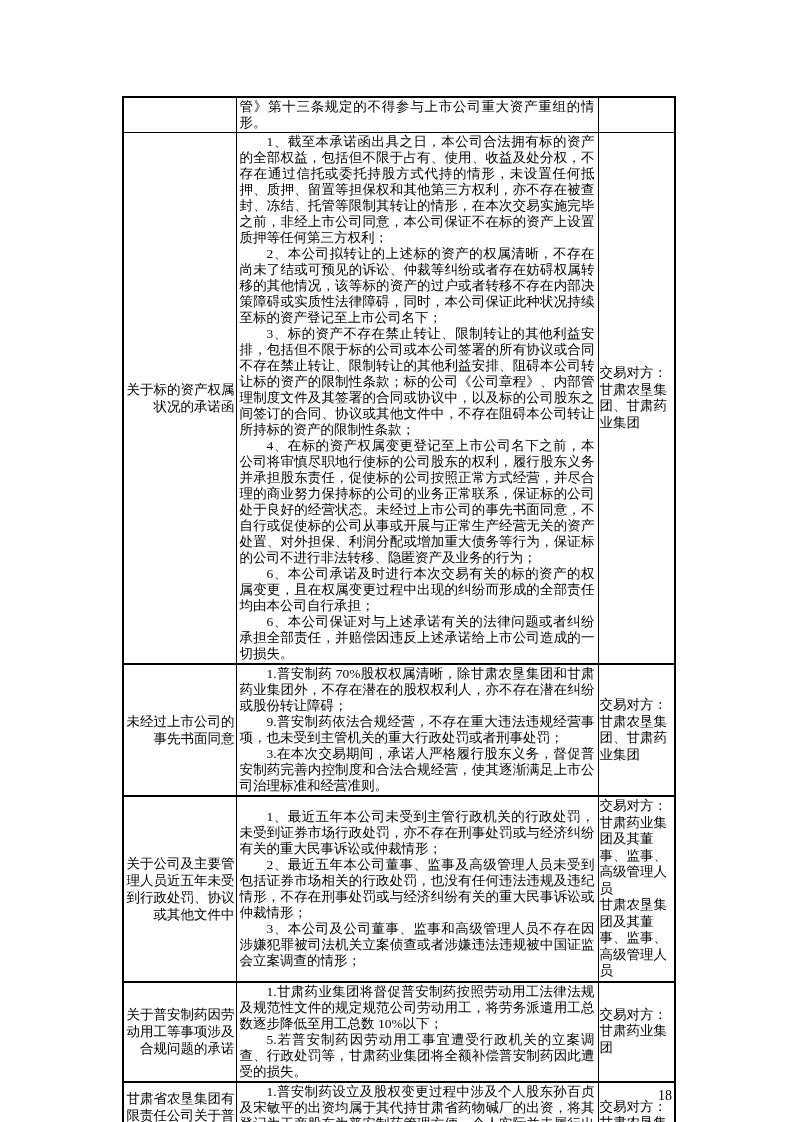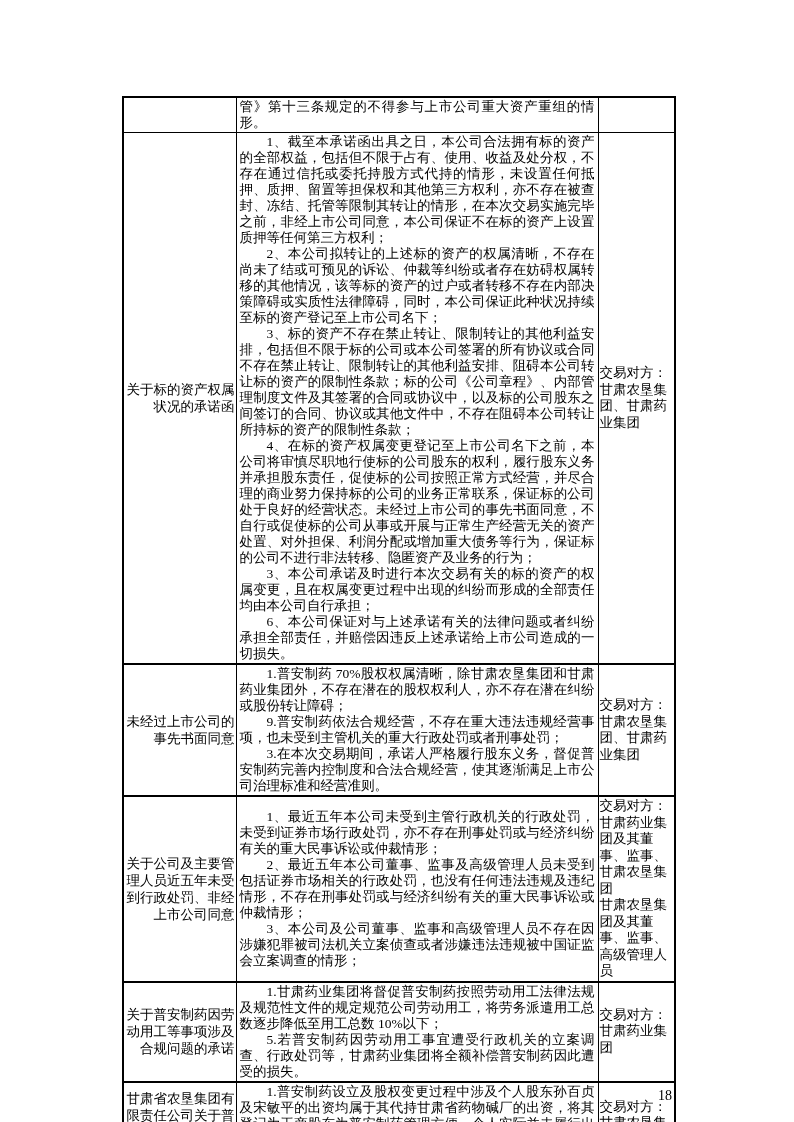--- a/index.html
+++ b/index.html
@@ -94,21 +94,21 @@
 
     <tr class="r1">
       <td class="c-title">
         <div>关于标的资产权属状况的承诺函</div>
       </td>
       <td class="c-body">
         <p class="para">1、截至本承诺函出具之日，本公司合法拥有标的资产的全部权益，包括但不限于占有、使用、收益及处分权，不存在通过信托或委托持股方式代持的情形，未设置任何抵押、质押、留置等担保权和其他第三方权利，亦不存在被查封、冻结、托管等限制其转让的情形，在本次交易实施完毕之前，非经上市公司同意，本公司保证不在标的资产上设置质押等任何第三方权利；</p>
         <p class="para">2、本公司拟转让的上述标的资产的权属清晰，不存在尚未了结或可预见的诉讼、仲裁等纠纷或者存在妨碍权属转移的其他情况，该等标的资产的过户或者转移不存在内部决策障碍或实质性法律障碍，同时，本公司保证此种状况持续至标的资产登记至上市公司名下；</p>
         <p class="para">3、标的资产不存在禁止转让、限制转让的其他利益安排，包括但不限于标的公司或本公司签署的所有协议或合同不存在禁止转让、限制转让的其他利益安排、阻碍本公司转让标的资产的限制性条款；标的公司《公司章程》、内部管理制度文件及其签署的合同或协议中，以及标的公司股东之间签订的合同、协议或其他文件中，不存在阻碍本公司转让所持标的资产的限制性条款；</p>
         <p class="para">4、在标的资产权属变更登记至上市公司名下之前，本公司将审慎尽职地行使标的公司股东的权利，履行股东义务并承担股东责任，促使标的公司按照正常方式经营，并尽合理的商业努力保持标的公司的业务正常联系，保证标的公司处于良好的经营状态。未经过上市公司的事先书面同意，不自行或促使标的公司从事或开展与正常生产经营无关的资产处置、对外担保、利润分配或增加重大债务等行为，保证标的公司不进行非法转移、隐匿资产及业务的行为；</p>
-        <p class="para">3、本公司承诺及时进行本次交易有关的标的资产的权属变更，且在权属变更过程中出现的纠纷而形成的全部责任均由本公司自行承担；</p>
+        <p class="para">6、本公司承诺及时进行本次交易有关的标的资产的权属变更，且在权属变更过程中出现的纠纷而形成的全部责任均由本公司自行承担；</p>
         <p class="para">6、本公司保证对与上述承诺有关的法律问题或者纠纷承担全部责任，并赔偿因违反上述承诺给上市公司造成的一切损失。</p>
       </td>
       <td class="c-party">
         <div>交易对方：</div>
         <div>甘肃农垦集团、甘肃药业集团</div>
       </td>
     </tr>
 
     <tr class="r2 sep">
       <td class="c-title">
@@ -120,30 +120,30 @@
         <p class="para">3.在本次交易期间，承诺人严格履行股东义务，督促普安制药完善内控制度和合法合规经营，使其逐渐满足上市公司治理标准和经营准则。</p>
       </td>
       <td class="c-party">
         <div>交易对方：</div>
         <div>甘肃农垦集团、甘肃药业集团</div>
       </td>
     </tr>
 
     <tr class="r3 sep">
       <td class="c-title">
-        <div>关于公司及主要管理人员近五年未受到行政处罚、非经上市公司同意</div>
+        <div>关于公司及主要管理人员近五年未受到行政处罚、协议或其他文件中</div>
       </td>
       <td class="c-body">
         <p class="para">1、最近五年本公司未受到主管行政机关的行政处罚，未受到证券市场行政处罚，亦不存在刑事处罚或与经济纠纷有关的重大民事诉讼或仲裁情形；</p>
         <p class="para">2、最近五年本公司董事、监事及高级管理人员未受到包括证券市场相关的行政处罚，也没有任何违法违规及违纪情形，不存在刑事处罚或与经济纠纷有关的重大民事诉讼或仲裁情形；</p>
         <p class="para">3、本公司及公司董事、监事和高级管理人员不存在因涉嫌犯罪被司法机关立案侦查或者涉嫌违法违规被中国证监会立案调查的情形；</p>
       </td>
       <td class="c-party">
         <div>交易对方：</div>
-        <div>甘肃药业集团及其董事、监事、甘肃农垦集团</div>
+        <div>甘肃药业集团及其董事、监事、高级管理人员</div>
         <div>甘肃农垦集团及其董事、监事、高级管理人员</div>
       </td>
     </tr>
 
     <tr class="r4 sep">
       <td class="c-title">
         <div>关于普安制药因劳动用工等事项涉及合规问题的承诺</div>
       </td>
       <td class="c-body">
         <p class="para">1.甘肃药业集团将督促普安制药按照劳动用工法律法规及规范性文件的规定规范公司劳动用工，将劳务派遣用工总数逐步降低至用工总数 10%以下；</p>

